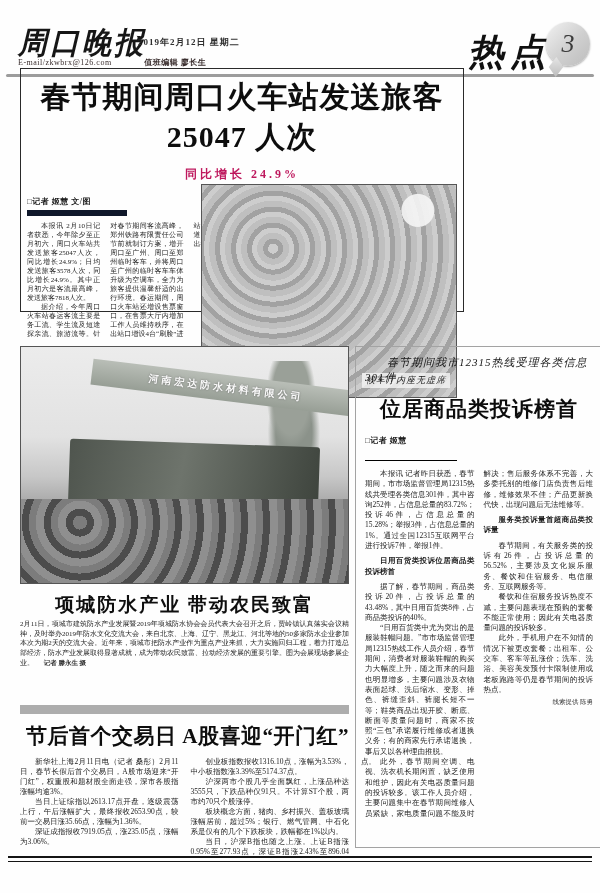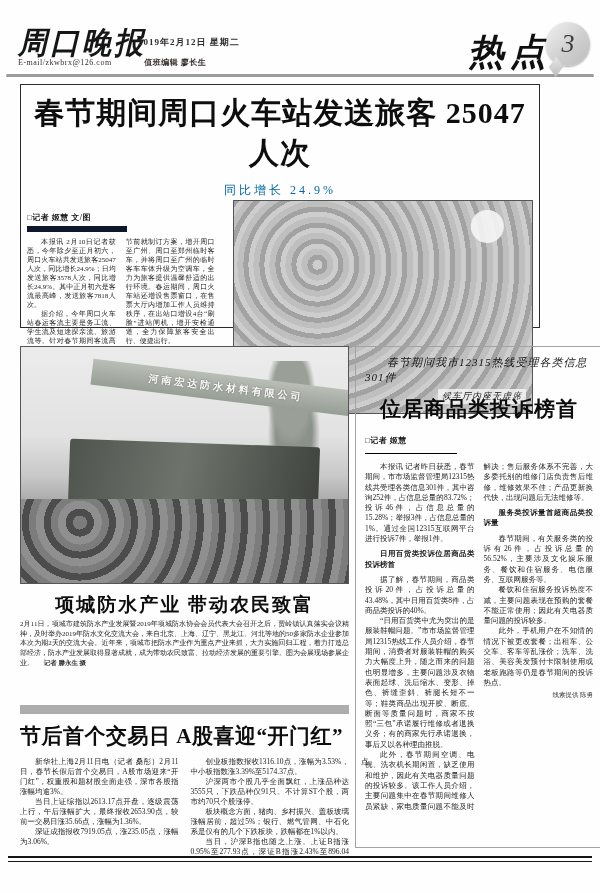--- a/index.html
+++ b/index.html
@@ -17,23 +17,23 @@
   .section-title{position:absolute;right:48px;top:28px;font-size:36px;font-weight:900;
     font-style:italic;letter-spacing:6px;color:#101010;}
   .page-badge{position:absolute;right:10px;top:22px;width:44px;height:44px;border-radius:50%;
     background:linear-gradient(135deg,#f2f2f2 0%,#cfcfcf 55%,#bdbdbd 100%);
     box-shadow:0 1px 2px rgba(0,0,0,.35);display:flex;align-items:center;justify-content:center;
     font-size:26px;font-style:italic;color:#3c3c3c;z-index:3;}
   .page-badge::after{content:"";position:absolute;left:4px;bottom:-7px;width:12px;height:12px;
     background:linear-gradient(135deg,#e5e5e5,#bdbdbd);transform:rotate(55deg) skew(18deg);z-index:-1;}
   .header-rule{position:absolute;left:6px;top:74px;width:588px;height:3px;background:#9c9c9c;border-radius:2px;}
   
-  .lead-box{position:absolute;left:20px;top:84px;width:520px;height:244px;border:1px solid #2a2a2a;box-sizing:border-box;padding:8px 6px;}
+  .lead-box{position:absolute;left:20px;top:68px;width:444px;height:244px;border:1px solid #2a2a2a;box-sizing:border-box;padding:8px 6px;}
   .lead-headline{text-align:center;font-size:30px;font-weight:900;letter-spacing:1px;line-height:40px;color:#0d0d0d;}
-  .lead-subhead{text-align:center;font-size:12px;letter-spacing:3px;margin-top:9px;color:#0369a1;}
+  .lead-subhead{text-align:center;font-size:12px;letter-spacing:3px;margin-top:9px;color:#be185d;font-weight:bold;}
   .lead-content{display:flex;margin-top:13px;}
   .lead-textcol{width:204px;}
   .byline{font-size:8px;font-weight:bold;border-bottom:6px solid #0f172a;padding-bottom:3px;width:100px;letter-spacing:.5px;}
   .cols-lead{margin-top:6px;height:120px;column-count:2;column-gap:10px;column-fill:auto;
     font-size:7px;line-height:9px;text-align:justify;}
   .cols-lead p,.cols-right p,.cols-bottom p{margin:0;text-indent:2em;}
   p.sub{font-weight:bold;margin:5px 0;}
   p.credit{text-align:right;text-indent:0;font-size:6.5px;color:#333;margin-top:2px;}
   .lead-photo{position:relative;width:324px;height:214px;margin-left:18px;margin-top:-12px;
     border:1px solid #555;box-sizing:border-box;
@@ -58,31 +58,31 @@
   .mid-crowd{position:absolute;left:0;bottom:0;width:100%;height:84px;
     background:repeating-radial-gradient(circle at 18% 28%, #7c7c7c 0 7px, #4c4c4c 7px 14px, #8f8f8f 14px 22px),
                linear-gradient(180deg,#8a8a8a,#525252);}
   .mid-title{position:absolute;left:20px;top:592px;width:329px;text-align:center;
     font-size:19px;font-weight:900;letter-spacing:2px;color:#0e0e0e;}
   .mid-caption{position:absolute;left:20px;top:620px;width:329px;font-size:7px;line-height:9.5px;text-align:justify;}
   .mid-caption .cap-text{text-indent:2em;display:inline;}
   .mid-caption .cap-credit{font-size:6.5px;color:#333;margin-left:8px;font-weight:bold;}
   .gray-bar{position:absolute;left:20px;top:705px;width:329px;height:9px;background:#adadad;}
   
-  .stocks-title{position:absolute;left:20px;top:722px;width:329px;text-align:left;
+  .stocks-title{position:absolute;left:20px;top:722px;width:329px;text-align:right;
     font-size:21px;font-weight:900;letter-spacing:.5px;color:#0d0d0d;white-space:nowrap;}
   .cols-bottom{position:absolute;left:20px;top:757px;width:329px;height:104px;
     column-count:2;column-gap:12px;column-fill:auto;font-size:7.5px;line-height:10px;text-align:justify;}
   
   .right-box{position:absolute;left:355px;top:346px;width:248px;height:502px;border:1px solid #a3a3a3;
     box-sizing:border-box;padding:8px 9px;}
   .kicker{font-size:11px;font-style:italic;line-height:15px;text-indent:2em;letter-spacing:1px;color:#161616;}
   .right-title{text-align:center;font-size:21px;font-weight:900;line-height:28px;letter-spacing:1px;margin-top:10px;
     font-family:"Liberation Sans","DejaVu Sans",sans-serif;color:#0c0c0c;}
-  .right-byline{margin-top:12px;font-size:8px;font-weight:bold;border-bottom:1px solid #000;padding-bottom:7px;width:92px;}
+  .right-byline{margin-top:12px;font-size:8px;font-weight:bold;border-bottom:1px solid #000;padding-bottom:14px;width:92px;}
   .cols-right{margin-top:8px;height:352px;column-count:2;column-gap:9px;column-fill:auto;
     font-size:7.5px;line-height:10.3px;text-align:justify;}
   
   .footer-rule{position:absolute;left:8px;top:856px;width:584px;height:3px;
     border-top:2.5px solid #141414;border-bottom:1.5px solid #141414;box-sizing:content-box;}
 </style>
 </head>
 <body>
 
 <div class="page">

